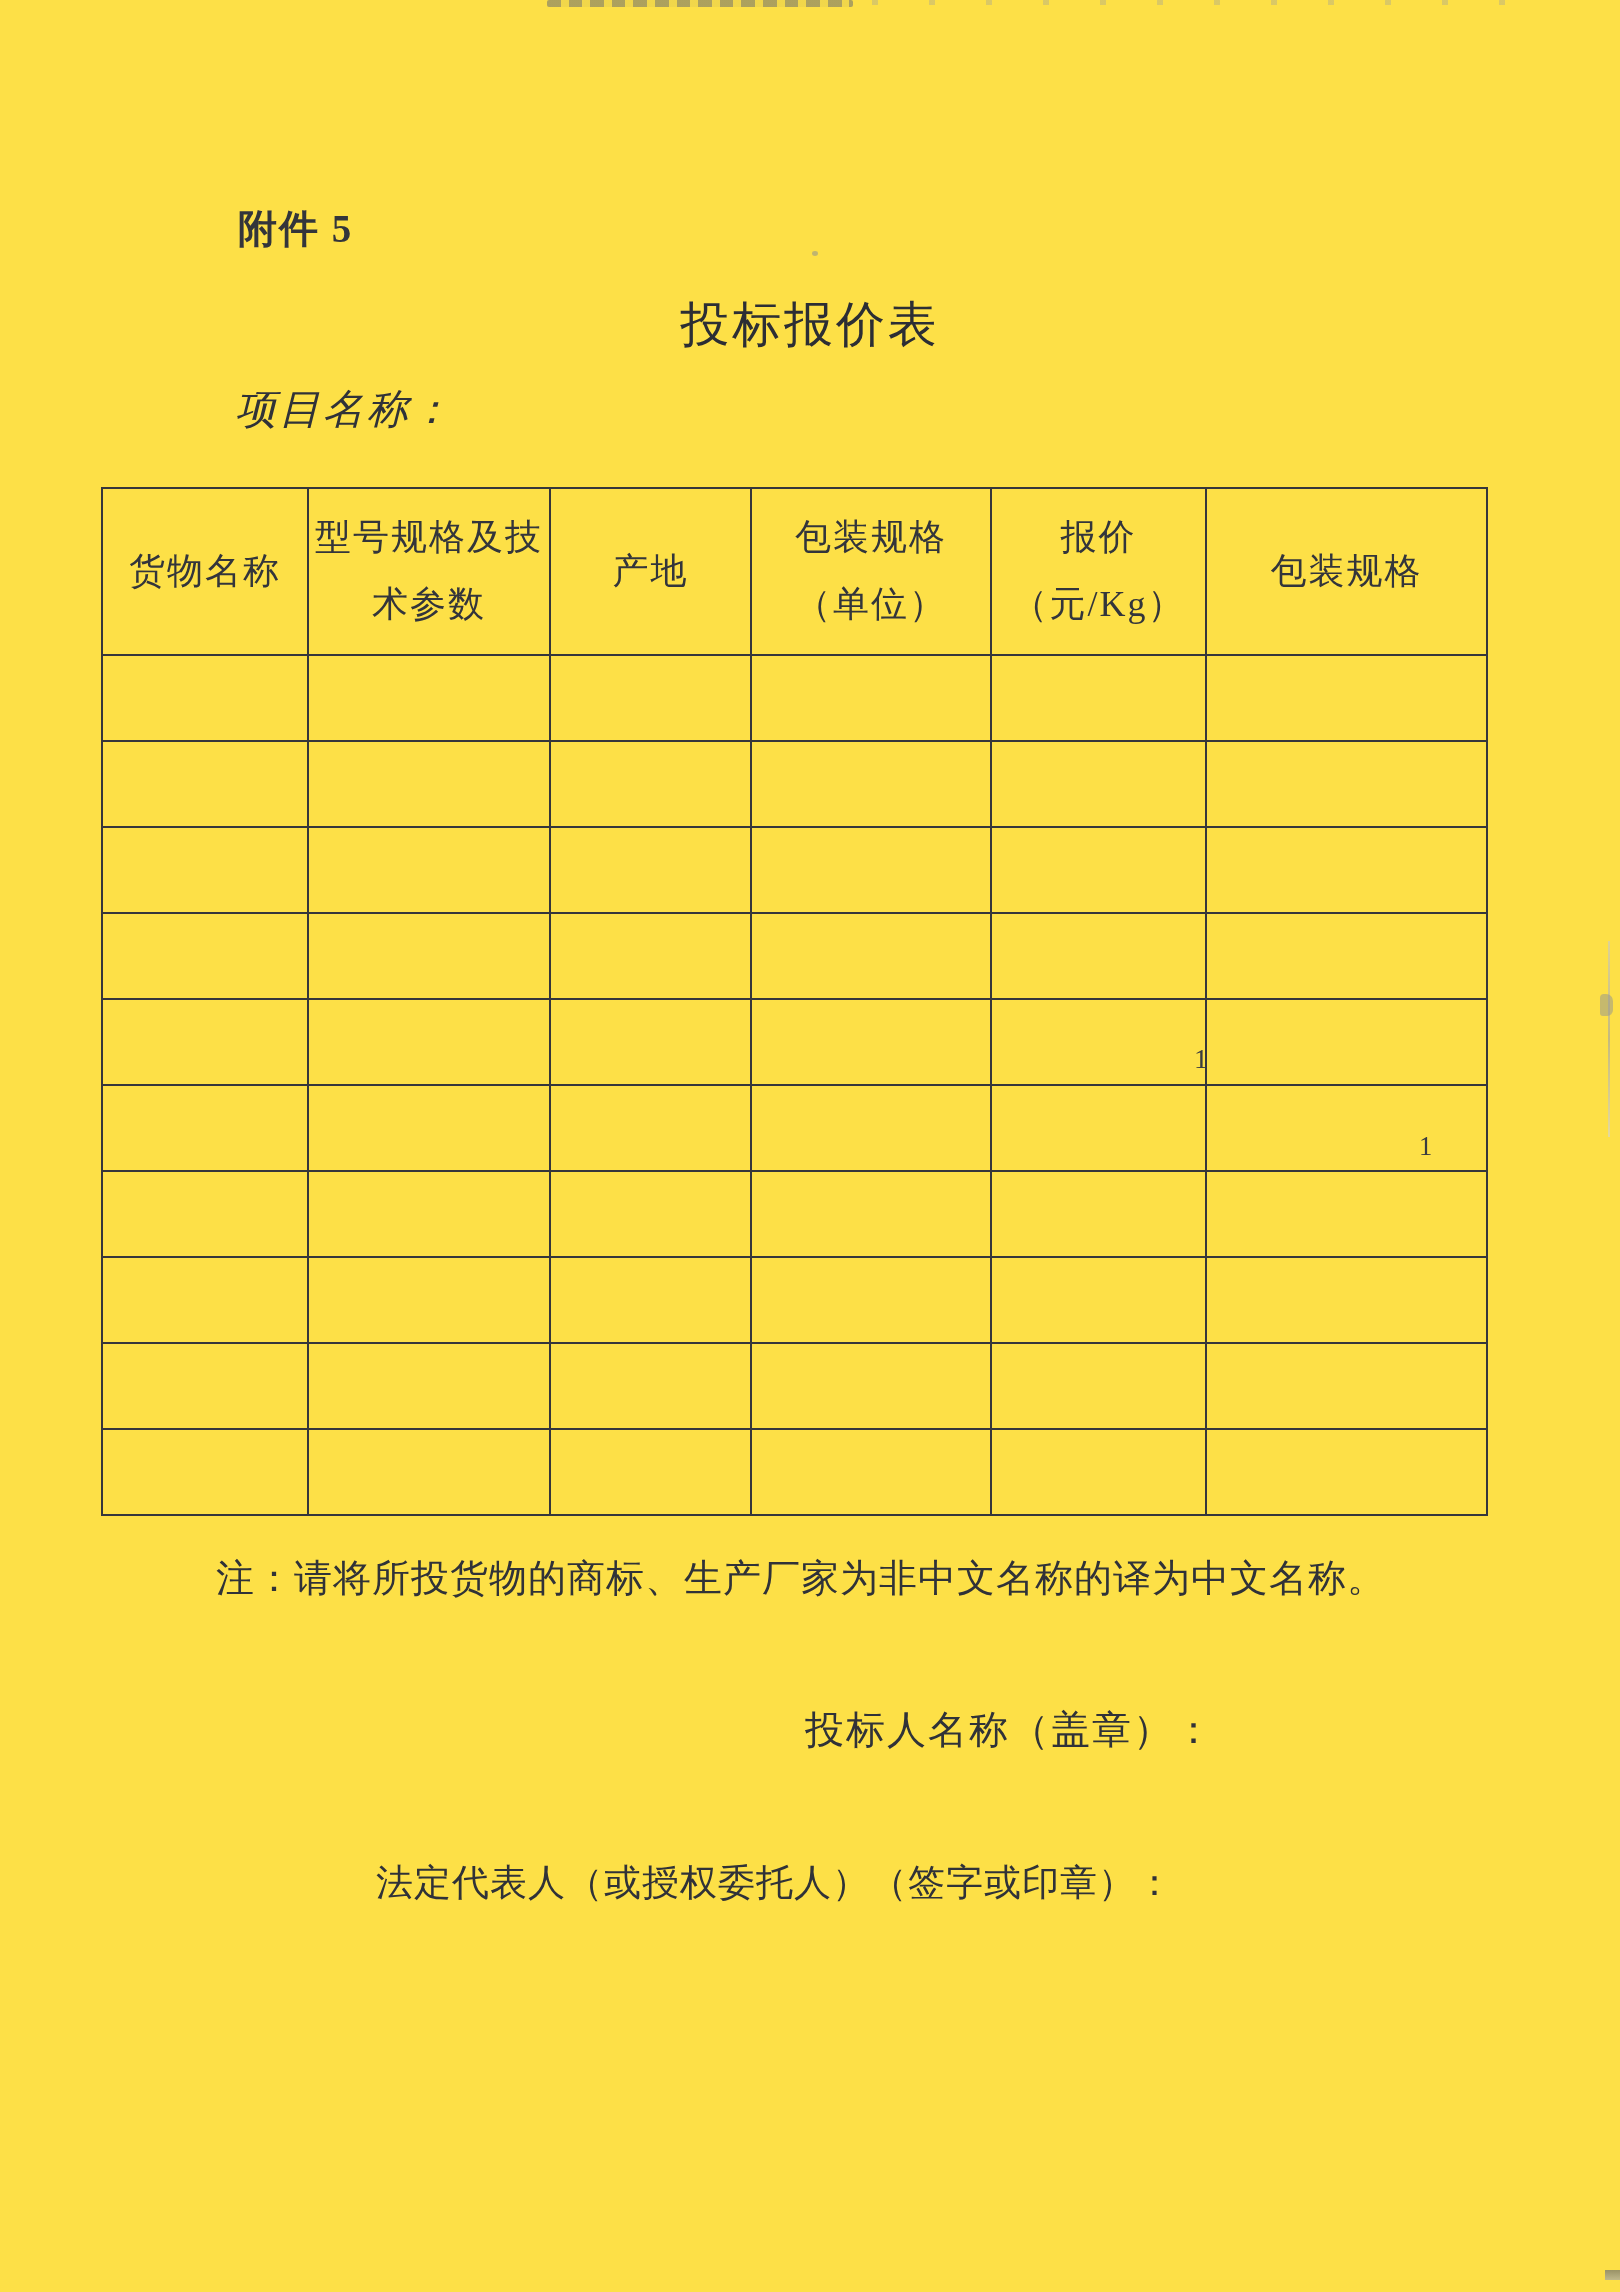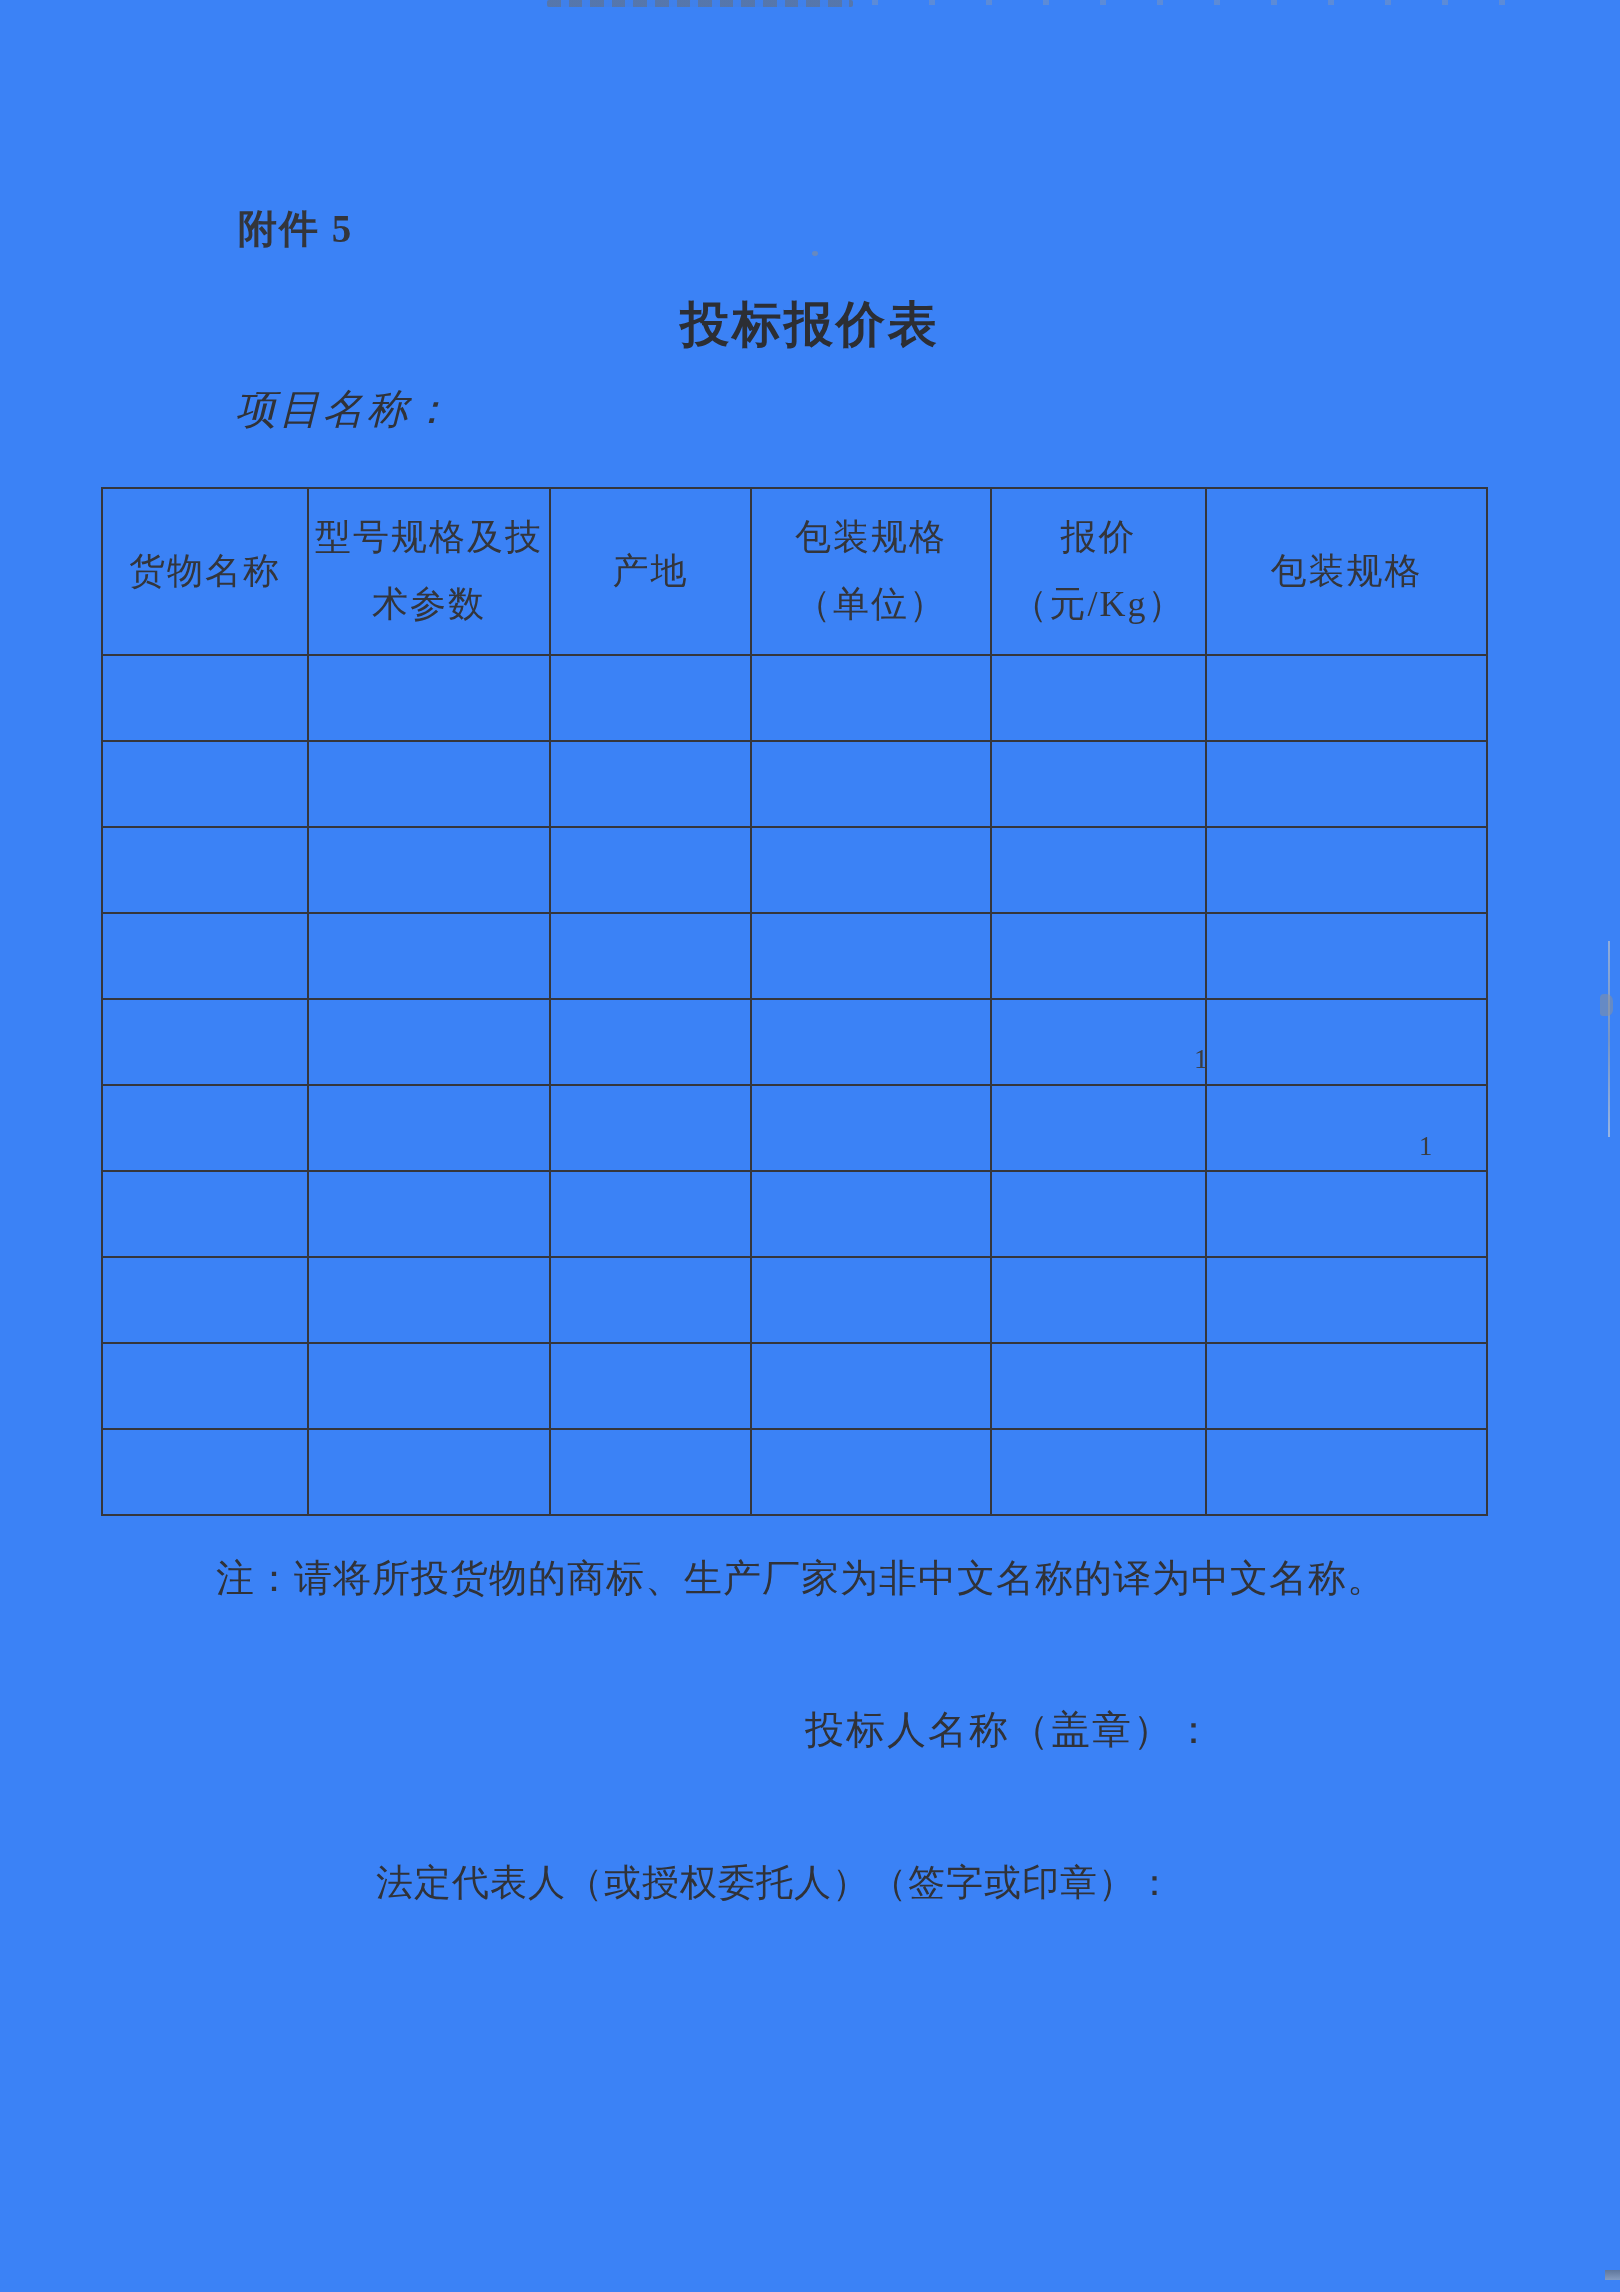--- a/index.html
+++ b/index.html
@@ -2,41 +2,41 @@
 <html><head>
 <meta charset="utf-8">
 <style>
   * { margin: 0; padding: 0; box-sizing: border-box; }
   html, body { background: #e8e8e6; }
   .page {
     position: relative;
     width: 1620px;
     height: 2293px;
     margin: 0 auto;
-    background: #3b82f6;
+    background: #fde047;
     overflow: hidden;
     font-family: "Liberation Serif", "DejaVu Serif", serif;
     color: #34363c;
   }
 
   
   .attachment-label {
     position: absolute;
     left: 238px; top: 202px;
     font-size: 39px;
     letter-spacing: 2px;
     font-weight: 600;
     color: #33353b;
   }
   .doc-title {
     position: absolute;
     left: 0; right: 0; top: 292px;
     text-align: center;
     font-size: 49px;
-    font-weight: bold;
+    font-weight: normal;
     letter-spacing: 2.9px;
     color: #2c2e34;
   }
   .project-label {
     position: absolute;
     left: 235px; top: 382px;
     font-size: 41px;
     letter-spacing: 2.9px;
     color: #303238;
     font-style: italic;

